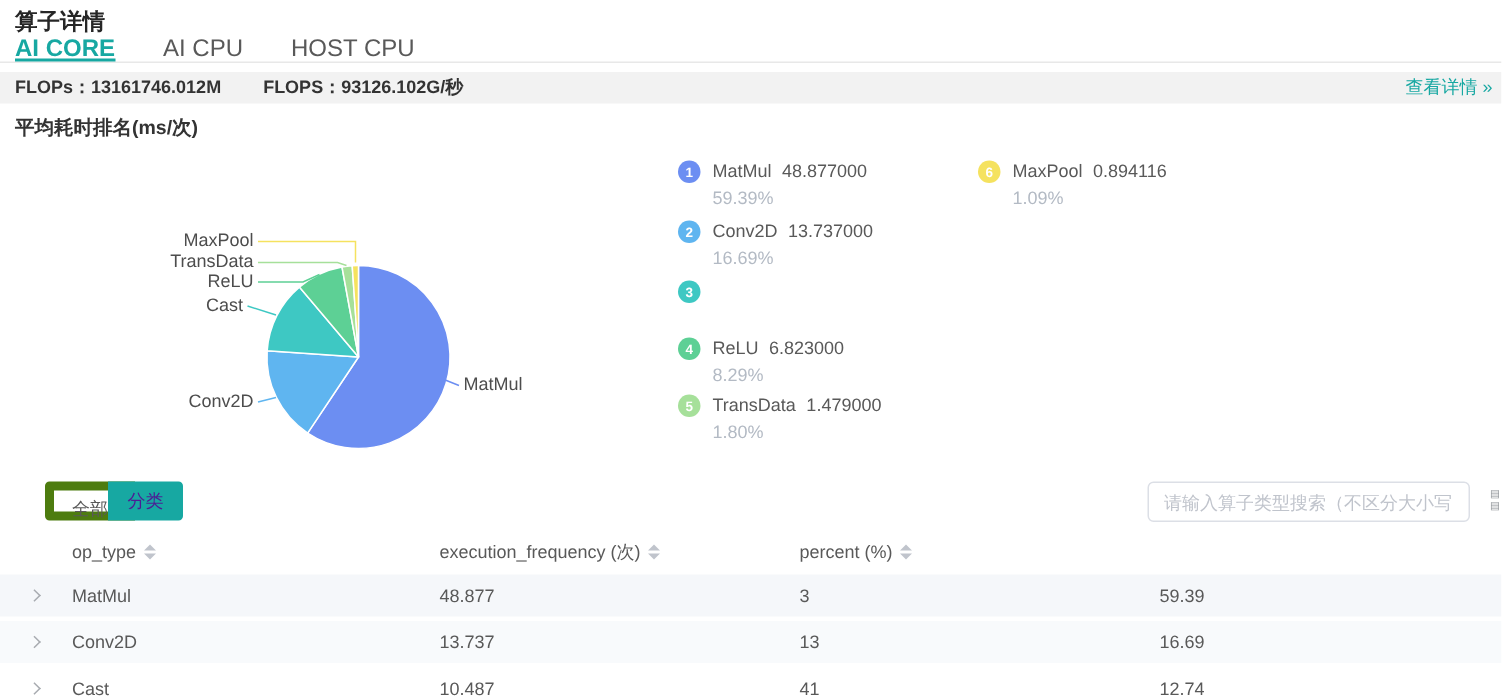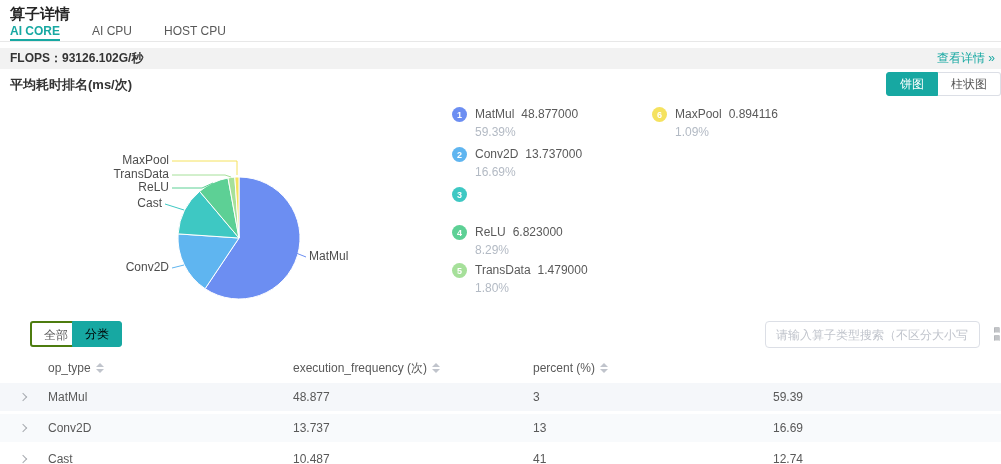--- a/index.html
+++ b/index.html
@@ -4,21 +4,21 @@
 <style>
   * { margin:0; padding:0; box-sizing:border-box; }
   html,body { width:1001px; height:464px; overflow:hidden; background:#fff;
               font-family:"Liberation Sans", sans-serif; }
   .page { position:relative; width:1001px; height:464px; background:#fff; }
 
   
   .page-title { position:absolute; top:5px; left:10px; font-size:15px; font-weight:bold; color:#262626; }
   .tabbar { position:absolute; top:24px; left:0; right:0; height:18px;
             border-bottom:1px solid #e8e8e8; padding-left:10px; display:flex; }
-  .tab { font-size:12px; color:#595959; margin-right:32px; padding-bottom:5px; cursor:pointer; }
+  .tab { font-size:16px; color:#595959; margin-right:32px; padding-bottom:5px; cursor:pointer; }
   .tab.active { color:#17a8a2; font-weight:bold; border-bottom:2px solid #17a8a2; }
 
   
   .flops-bar { position:absolute; top:48px; left:0; right:0; height:21px; background:#f2f2f2;
                display:flex; align-items:center; padding:0 6px 0 10px; font-size:12px; color:#333; }
   .flops-item { font-weight:bold; margin-right:28px; white-space:nowrap; }
   .detail-link { margin-left:auto; color:#17a8a2; font-size:12px; cursor:pointer; white-space:nowrap; }
 
   
   .section-title { position:absolute; top:76px; left:10px; font-size:13px; font-weight:bold; color:#333; }
@@ -35,22 +35,22 @@
   .legend-item { position:absolute; display:flex; align-items:flex-start; }
   .legend-dot { width:15px; height:15px; border-radius:50%; color:#fff; font-size:9px; font-weight:bold;
                 display:flex; align-items:center; justify-content:center; margin-right:8px; flex:0 0 15px; }
   .legend-line1 { font-size:12px; color:#595959; white-space:nowrap; }
   .legend-val { margin-left:7px; }
   .legend-line2 { font-size:12px; color:#b3bac4; margin-top:4px; }
 
   
   .filter-btn { position:absolute; top:321px; font-size:12px; height:26px; line-height:24px;
                 padding:0 12px; cursor:pointer; }
-  .filter-all { left:30px; background:#fff; border:2px solid #4d7c0f; color:#595959; border-radius:3px 0 0 3px; }
-  .filter-cat { left:72px; background:#17a8a2; border:1px solid #17a8a2; color:#000000; border-radius:0 3px 3px 0; }
+  .filter-all { left:30px; background:#fff; border:6px solid #4d7c0f; color:#595959; border-radius:3px 0 0 3px; }
+  .filter-cat { left:72px; background:#17a8a2; border:1px solid #17a8a2; color:#4c1d95; border-radius:0 3px 3px 0; }
   .search-box { position:absolute; top:321px; right:21px; width:215px; height:27px;
                 border:1px solid #dcdfe6; border-radius:4px; font-size:12px; color:#595959;
                 padding:0 10px; outline:none; font-family:"Liberation Sans",sans-serif; }
   .search-box::placeholder { color:#c0c4cc; }
   .mini-icons { position:absolute; top:326px; right:1px; display:flex; flex-direction:column; gap:1px;
                 font-size:7px; line-height:7px; color:#8c9095; cursor:pointer; }
 
   
   .op-table { position:absolute; top:355px; left:0; right:0; }
   .thead, .trow { display:grid; grid-template-columns:48px 245px 240px 240px 1fr; align-items:center; }
@@ -78,30 +78,27 @@
 
   <div class="page-title">算子详情</div>
 
   <div class="tabbar">
     <div class="tab active">AI CORE</div>
     <div class="tab">AI CPU</div>
     <div class="tab">HOST CPU</div>
   </div>
 
   <div class="flops-bar">
+    <span class="flops-item"><span>FLOPs：</span><span>13161746.012M</span></span>
     <span class="flops-item"><span>FLOPS：</span><span>93126.102G/秒</span></span>
     <span class="detail-link">查看详情 »</span>
   </div>
 
   <div class="section-title">平均耗时排名(ms/次)</div>
 
-  <div class="view-toggle">
-    <button class="toggle-btn first active">饼图</button>
-    <button class="toggle-btn last">柱状图</button>
-  </div>
 
   <div class="chart-area">
     <svg class="pie-svg" width="460" height="223" viewBox="0 0 460 223">
       <g id="pie-slices">
           <path d="M 239 143 L 239.0 82.0 A 61 61 0 1 1 205.1 193.7 Z" fill="#6c8ef2" stroke="#fff" stroke-width="1" stroke-linejoin="round"></path>
           <path d="M 239 143 L 205.1 193.7 A 61 61 0 0 1 178.1 138.9 Z" fill="#5fb5f0" stroke="#fff" stroke-width="1" stroke-linejoin="round"></path>
           <path d="M 239 143 L 178.1 138.9 A 61 61 0 0 1 199.6 96.4 Z" fill="#3ec8c3" stroke="#fff" stroke-width="1" stroke-linejoin="round"></path>
           <path d="M 239 143 L 199.6 96.4 A 61 61 0 0 1 228.0 83.0 Z" fill="#5dd095" stroke="#fff" stroke-width="1" stroke-linejoin="round"></path>
           <path d="M 239 143 L 228.0 83.0 A 61 61 0 0 1 234.8 82.1 Z" fill="#a6e09a" stroke="#fff" stroke-width="1" stroke-linejoin="round"></path>
           <path d="M 239 143 L 234.8 82.1 A 61 61 0 0 1 239.0 82.0 Z" fill="#f5e25f" stroke="#fff" stroke-width="1" stroke-linejoin="round"></path>

